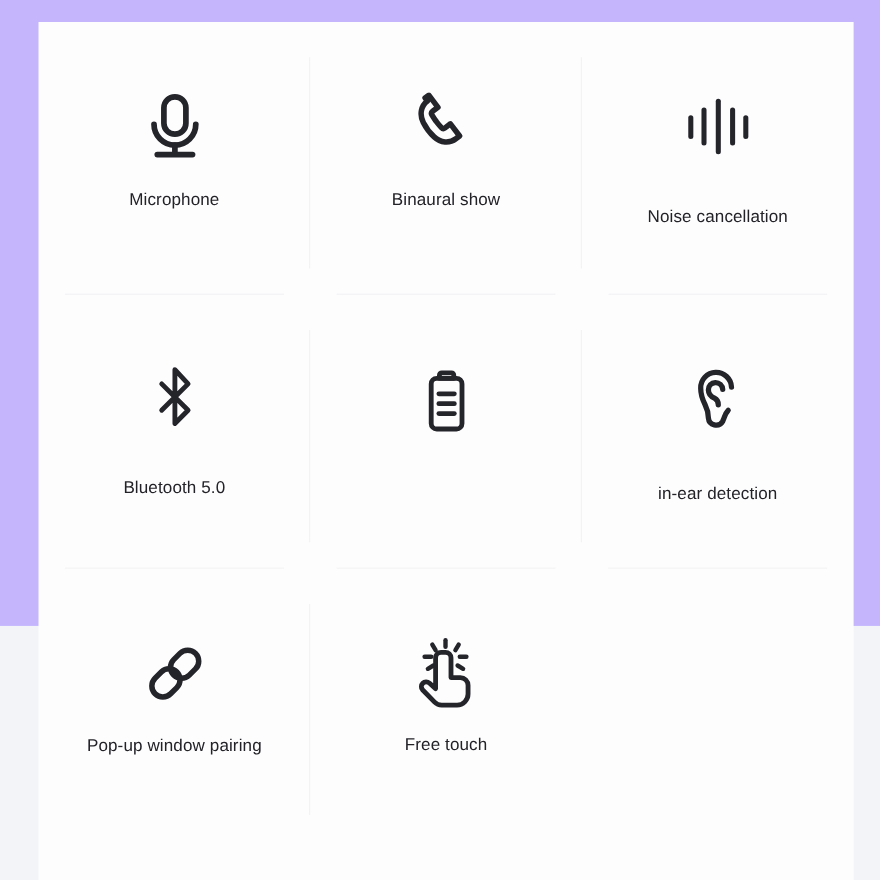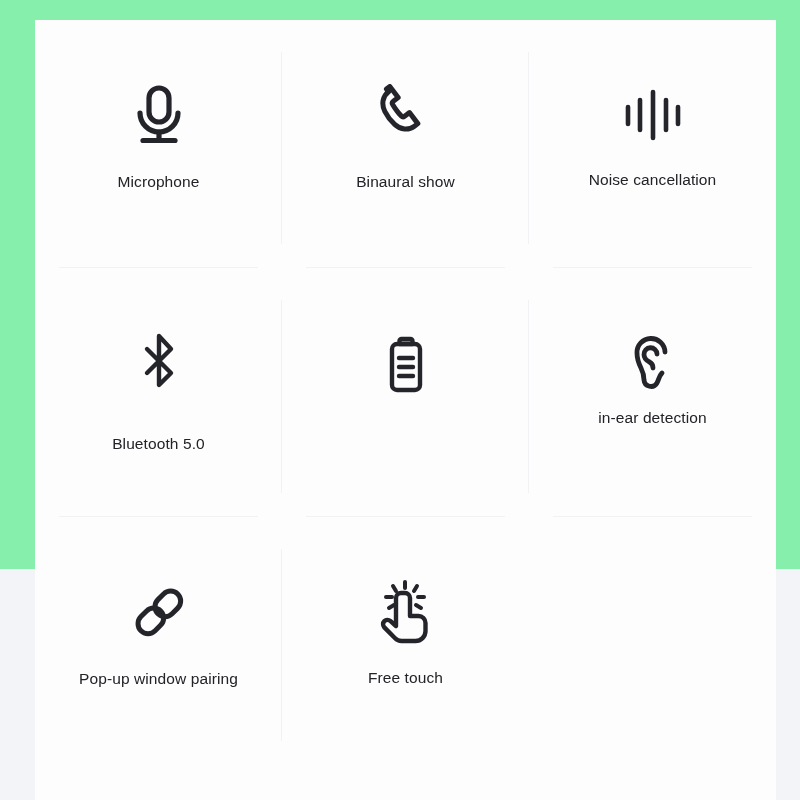--- a/index.html
+++ b/index.html
@@ -11,21 +11,21 @@
     height: 800px;
     background: #f3f4f8;
     font-family: "Liberation Sans", sans-serif;
     overflow: hidden;
   }
 
   #root {
     position: relative;
     width: 800px;
     height: 569px;
-    background: #86efac;
+    background: #c4b5fd;
   }
 
   
   .feature-card {
     position: absolute;
     left: 35px;
     top: 20px;
     width: 741px;
     height: 800px;
     background: #fdfdfe;
@@ -90,22 +90,22 @@
     margin-top: 14px;
     font-size: 15.5px;
     line-height: 20px;
     color: #222227;
     letter-spacing: 0.1px;
     text-align: center;
     white-space: nowrap;
   }
 
   
-  .cell-noise .feature-label { margin-top: 12px; }
-  .cell-inear .feature-label { margin-top: 2px; }
+  .cell-noise .feature-label { margin-top: 30px; }
+  .cell-inear .feature-label { margin-top: 34px; }
   .cell-battery .feature-label { margin-top: 16px; }
   .cell-bt .feature-label { margin-top: 28px; }
   .cell-smart .feature-label { margin-top: 13px; }
 </style>
 </head>
 <body>
 
 <div id="root">
   <div class="feature-card">
     <div class="feature-grid">

